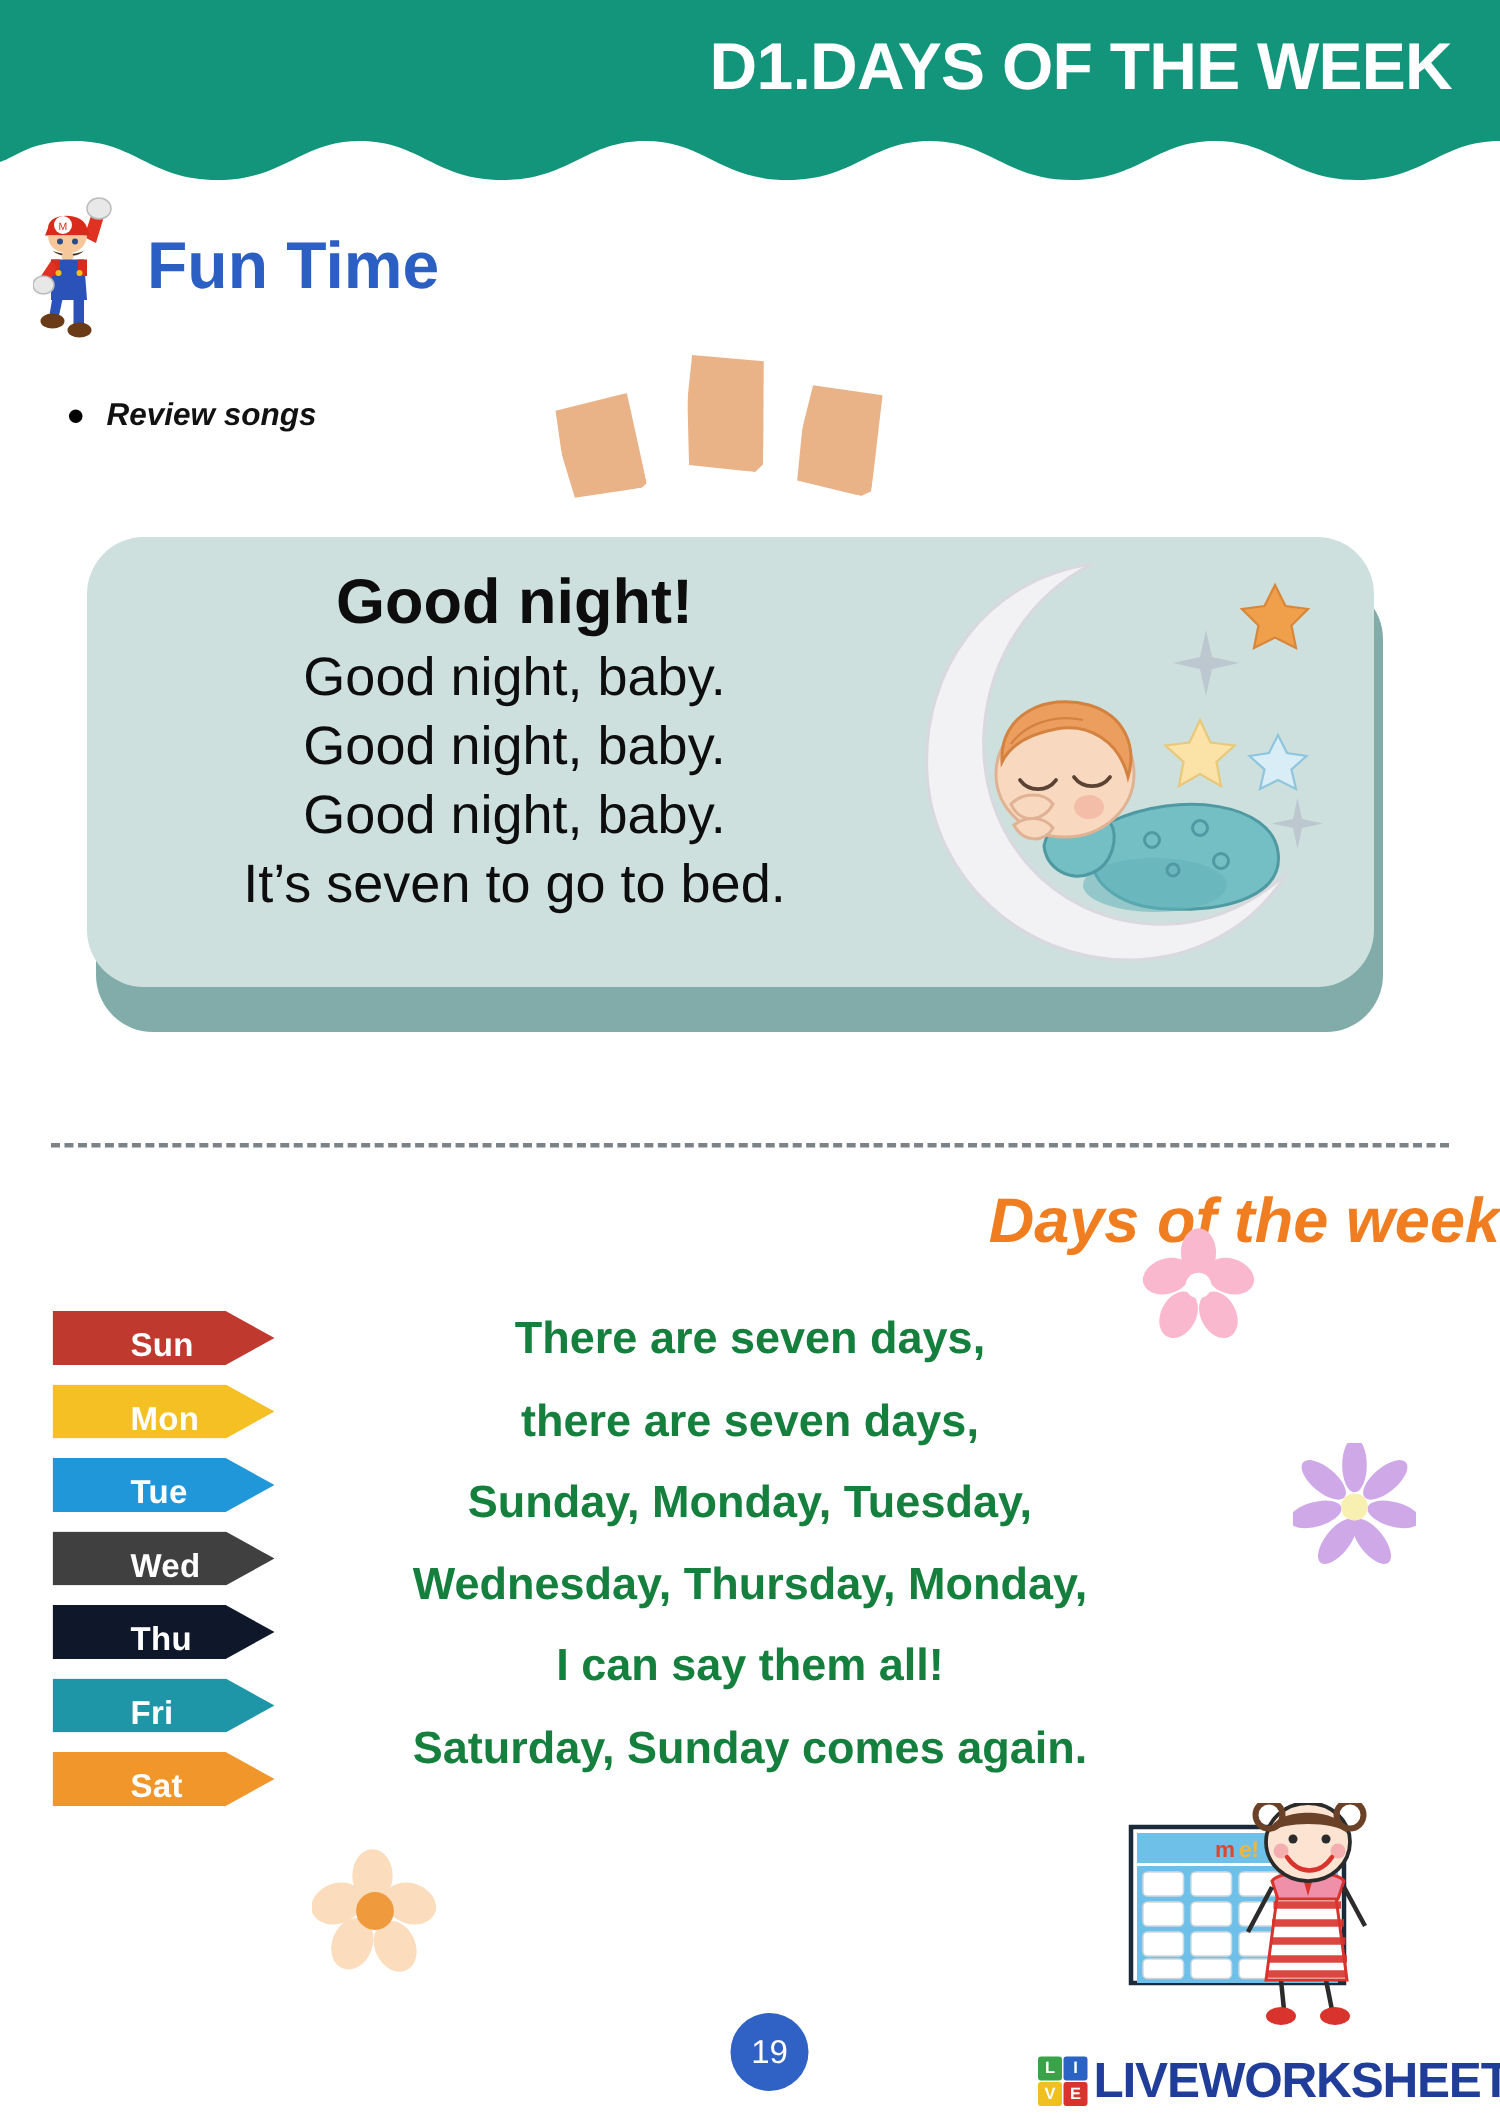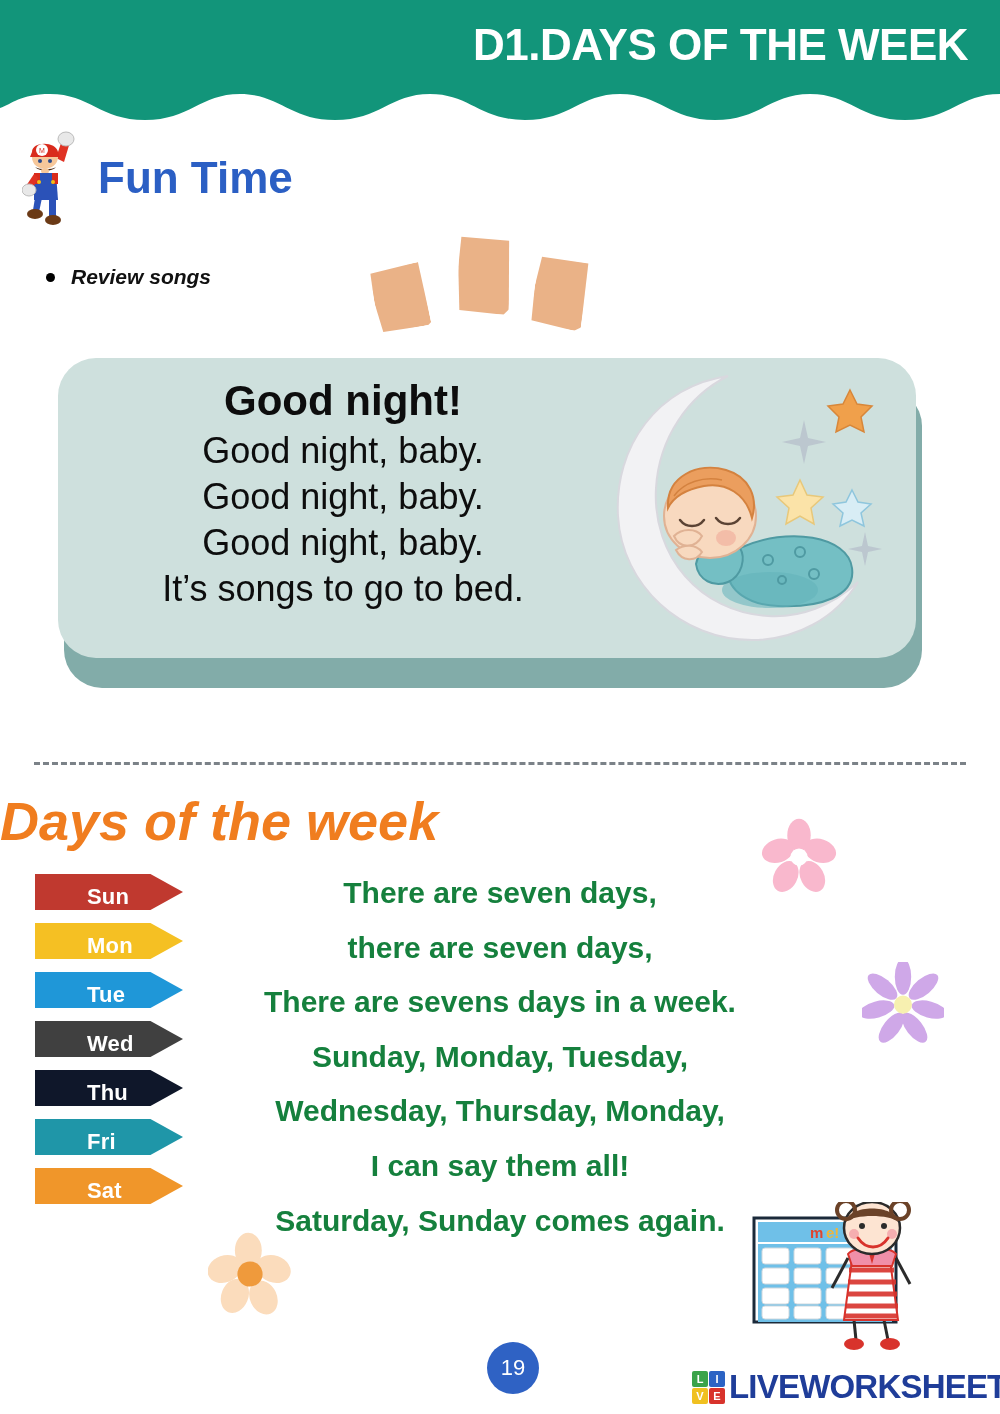--- a/index.html
+++ b/index.html
@@ -135,23 +135,23 @@
     top: 762px; left: 34px;
     width: 932px; height: 0;
     border-top: 3px dashed #7b8288;
   }
 
   
   .days-heading {
     position: absolute;
     top: 790px; left: 0;
     width: 1000px;
-    text-align: left;
+    text-align: right;
     color: #f07d1f;
-    font-size: 54px;
+    font-size: 42px;
     font-weight: bold;
     font-style: italic;
   }
 
   .day-banners {
     position: absolute;
     top: 874px; left: 35px;
     width: 150px;
   }
   .day-banner {
@@ -304,21 +304,21 @@
 </div>
 
 <div class="song-card-wrap">
   <div class="song-card-shadow"></div>
   <div class="song-card">
     <div class="song-lyrics">
       <div class="song-title">Good night!</div>
       <div class="song-line">Good night, baby.</div>
       <div class="song-line">Good night, baby.</div>
       <div class="song-line">Good night, baby.</div>
-      <div class="song-line">It’s songs to go to bed.</div>
+      <div class="song-line">It’s seven to go to bed.</div>
     </div>
     <svg class="moon-art" viewBox="0 0 290 280">
 
       <path d="M128 8 C 58 18 14 78 18 148 C 22 218 82 272 152 272
                C 196 272 236 250 258 214
                C 232 238 200 250 168 248
                C 100 244 52 188 56 120
                C 59 70 88 28 128 8 Z" fill="#f2f2f4" stroke="#d8d8de" stroke-width="2"></path>
 
       <path d="M200 70 l4 -18 l4 18 l18 4 l-18 4 l-4 18 l-4 -18 l-18 -4 z" fill="#b9c2cc" opacity="0.85"></path>
@@ -379,21 +379,20 @@
     <span class="day-banner-label">Fri</span>
   </div>
   <div class="day-banner" style="background:#f0962a">
     <span class="day-banner-label">Sat</span>
   </div>
 </div>
 
 <div class="week-song">
   <div class="week-line">There are seven days,</div>
   <div class="week-line">there are seven days,</div>
-  <div class="week-line">There are sevens days in a week.</div>
   <div class="week-line">Sunday, Monday, Tuesday,</div>
   <div class="week-line">Wednesday, Thursday, Monday,</div>
   <div class="week-line">I can say them all!</div>
   <div class="week-line">Saturday, Sunday comes again.</div>
 </div>
 
 <svg class="flower flower-pink" viewBox="0 0 100 100">
   <g fill="#f9b8cd">
     <ellipse cx="50" cy="22" rx="15" ry="21"></ellipse>
     <ellipse cx="77" cy="42" rx="21" ry="15" transform="rotate(18 77 42)"></ellipse>

